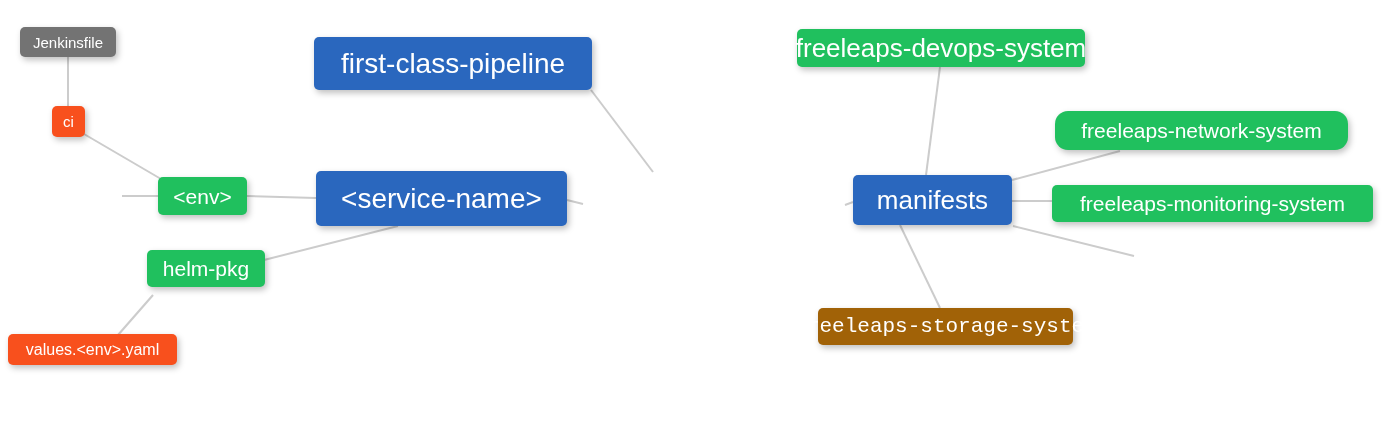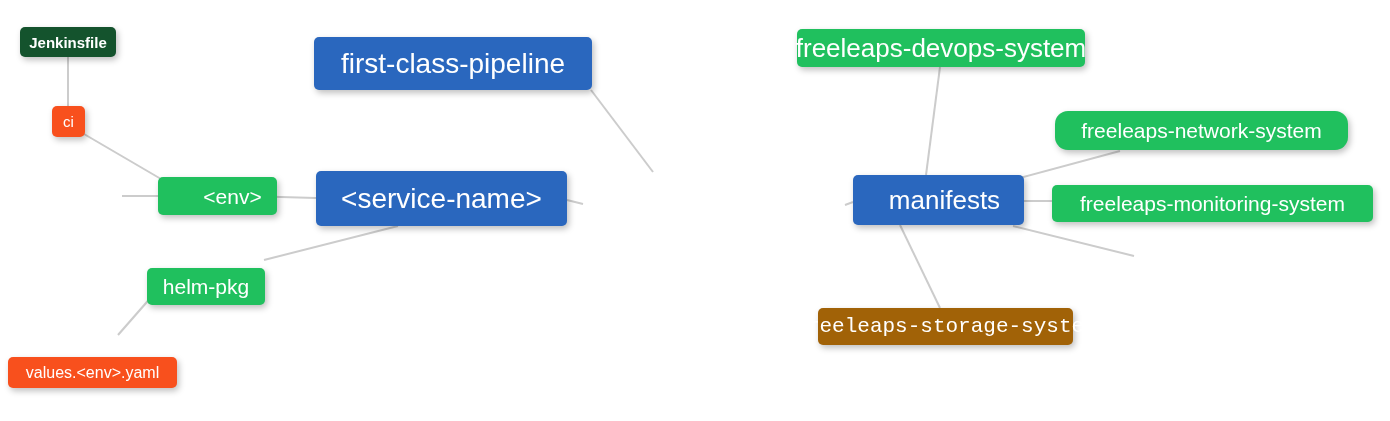--- a/index.html
+++ b/index.html
@@ -19,22 +19,22 @@
     border-radius:5px;
     box-shadow:2px 3px 6px rgba(0,0,0,0.25);
     white-space:nowrap;
     cursor:default;
     line-height:1;
   }
   
   .n-jenkinsfile{left:20px;top:27px;width:96px;height:30px;font-size:15px;}
   .n-ci{left:52px;top:106px;width:33px;height:31px;font-size:15px;}
   .n-argo-app{left:32px;top:178px;width:90px;height:33px;font-size:16px;}
-  .n-env{left:158px;top:177px;width:89px;height:38px;font-size:21px;padding-left:30px;}
-  .n-helm-pkg{left:147px;top:268px;width:118px;height:37px;font-size:21px;}
+  .n-env{left:158px;top:177px;width:89px;height:38px;font-size:21px;}
+  .n-helm-pkg{left:147px;top:250px;width:118px;height:37px;font-size:21px;}
   .n-values-yaml{left:8px;top:334px;width:169px;height:31px;font-size:16px;}
   .n-service-name{left:316px;top:171px;width:251px;height:55px;font-size:28px;}
   .n-first-class-pipeline{left:314px;top:37px;width:278px;height:53px;font-size:28px;}
   .n-freeleaps-ops{left:583px;top:172px;width:262px;height:67px;font-size:32px;}
   .n-manifests{left:853px;top:175px;width:159px;height:50px;font-size:26px;}
   .n-devops-system{left:797px;top:29px;width:288px;height:38px;font-size:26px;}
   .n-network-system{left:1055px;top:111px;width:293px;height:39px;font-size:21px;}
   .n-monitoring-system{left:1052px;top:185px;width:321px;height:37px;font-size:21px;}
   .n-controls-system{left:1032px;top:256px;width:321px;height:37px;font-size:21px;}
   .n-storage-system{left:818px;top:308px;width:255px;height:37px;font-size:21px;}
@@ -54,26 +54,26 @@
     <line x1="567" y1="200" x2="583" y2="204" style="stroke: rgb(204, 204, 204);"></line>
     <line x1="591" y1="90" x2="653" y2="172" style="stroke: rgb(204, 204, 204);"></line>
     <line x1="845" y1="205" x2="853" y2="202" style="stroke: rgb(204, 204, 204);"></line>
     <line x1="926" y1="175" x2="940" y2="67" style="stroke: rgb(204, 204, 204);"></line>
     <line x1="1012" y1="180" x2="1120" y2="151" style="stroke: rgb(204, 204, 204);"></line>
     <line x1="1012" y1="201" x2="1052" y2="201" style="stroke: rgb(204, 204, 204);"></line>
     <line x1="1013" y1="226" x2="1134" y2="256" style="stroke: rgb(204, 204, 204);"></line>
     <line x1="900" y1="225" x2="940" y2="308" style="stroke: rgb(204, 204, 204);"></line>
   </svg>
 
-  <div class="node n-jenkinsfile" style="background-color: #14532d; font-weight: bold;">Jenkinsfile</div>
+  <div class="node n-jenkinsfile" style="background-color: #737373;">Jenkinsfile</div>
   <div class="node n-ci" style="background-color: rgb(248, 80, 29);">ci</div>
   <div class="node n-env" style="background-color: rgb(32, 192, 94);">&lt;env&gt;</div>
   <div class="node n-helm-pkg" style="background-color: rgb(32, 192, 94);">helm-pkg</div>
-  <div class="node n-values-yaml" style="background-color: rgb(248, 80, 29); margin-top: 23px;">values.&lt;env&gt;.yaml</div>
+  <div class="node n-values-yaml" style="background-color: rgb(248, 80, 29);">values.&lt;env&gt;.yaml</div>
   <div class="node n-first-class-pipeline" style="background-color: rgb(42, 103, 190);">first-class-pipeline</div>
   <div class="node n-service-name" style="background-color: rgb(42, 103, 190);">&lt;service-name&gt;</div>
-  <div class="node n-manifests" style="background-color: rgb(42, 103, 190); padding-left: 12px;">manifests</div>
+  <div class="node n-manifests" style="background-color: rgb(42, 103, 190);">manifests</div>
   <div class="node n-devops-system" style="background-color: rgb(32, 192, 94);">freeleaps-devops-system</div>
   <div class="node n-network-system" style="background-color: rgb(32, 192, 94); border-radius: 13px;">freeleaps-network-system</div>
   <div class="node n-monitoring-system" style="background-color: rgb(32, 192, 94);">freeleaps-monitoring-system</div>
   <div class="node n-storage-system" style="background-color: #a16207; font-family: Liberation Mono, monospace;">freeleaps-storage-system</div>
 
 </div>
 
 </body></html>

